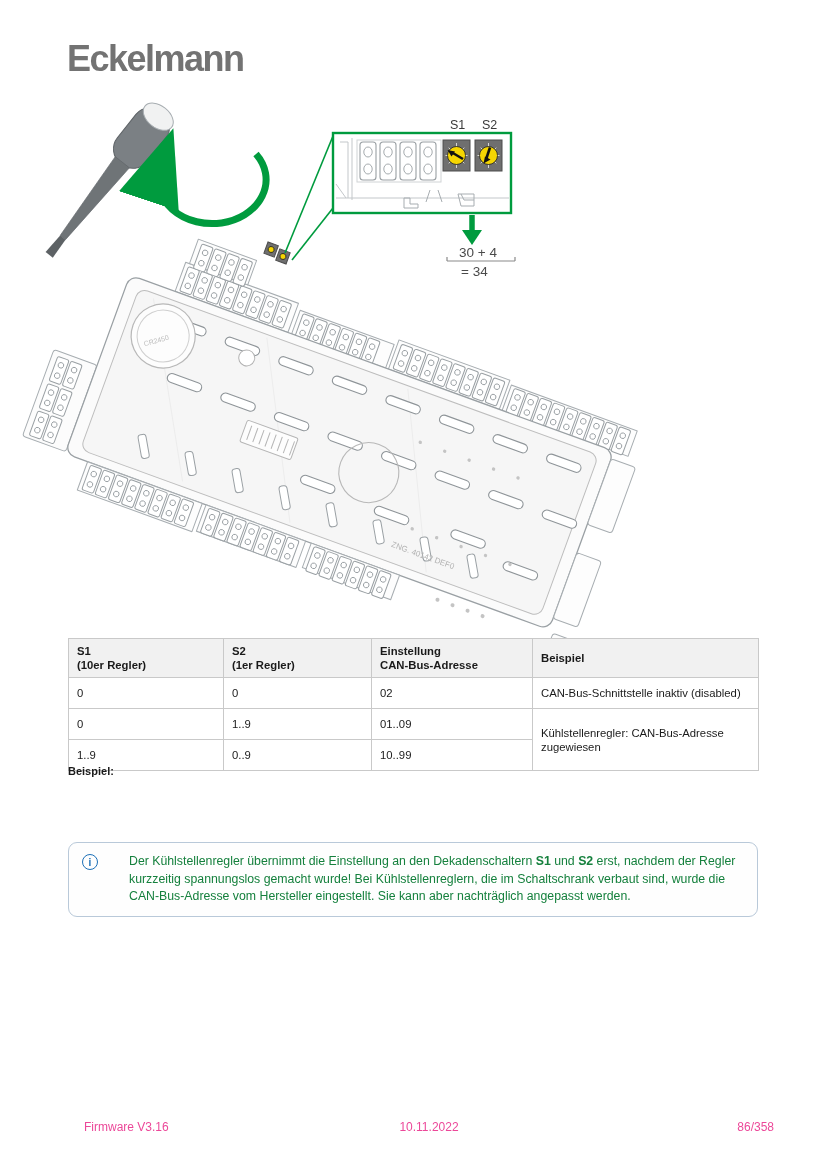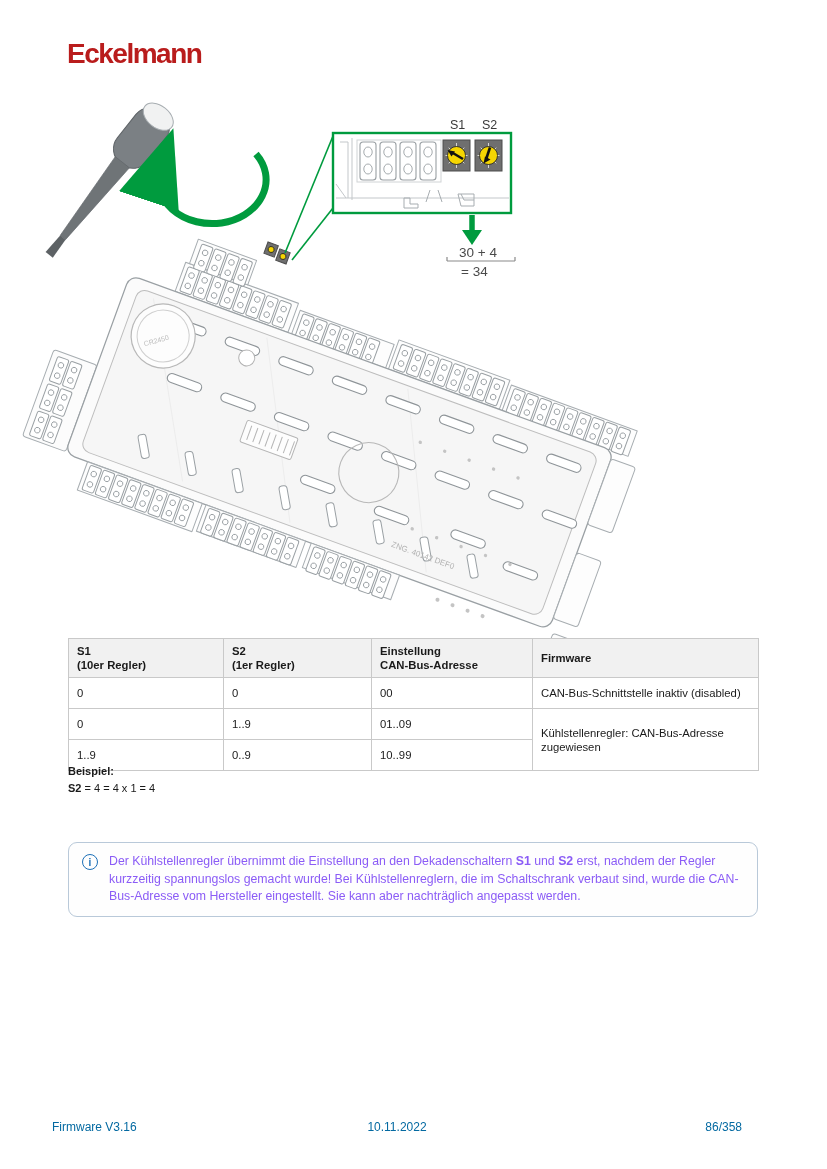--- a/index.html
+++ b/index.html
@@ -3,21 +3,21 @@
 <meta charset="utf-8">
 <style>
   html,body{margin:0;padding:0;background:#ffffff;}
   body{
     width:827px;height:1169px;position:relative;overflow:hidden;
     font-family:"Liberation Sans","DejaVu Sans",sans-serif;color:#1a1a1a;
   }
   
   .logo{
     position:absolute;left:67px;top:38px;
-    font-size:28px;font-weight:bold;letter-spacing:-1.5px;color:#b91c1c;
+    font-size:36px;font-weight:bold;letter-spacing:-1.5px;color:#737373;
   }
   .figure-wrap{position:absolute;left:0;top:90px;width:827px;height:548px;}
   .grn-s{stroke:var(--green);fill:none;}
   .grn-f{fill:var(--green);}
   .dial{fill:var(--dial-yellow);stroke:#222;stroke-width:.8;}
   .swsq{fill:var(--switch-gray);stroke:#4d4d4d;stroke-width:1;}
   .fig-label{font-size:12.5px;fill:#3a3a3a;}
   .fig-sum{font-size:13.5px;fill:#4a4a4a;}
   .engrave{font-size:8px;fill:#b2b2b2;}
   .battery-label{font-size:7px;fill:#bcbcbc;}
@@ -41,25 +41,25 @@
     position:absolute;left:68px;top:842px;width:690px;box-sizing:border-box;
     border:1.5px solid var(--note-border);border-radius:9px;background:#fefefe;
     padding:10px 16px 10px 13px;display:flex;gap:11px;
   }
   .note-icon{
     flex:0 0 auto;width:14px;height:14px;margin-top:1px;
     border:1.5px solid var(--info-blue);border-radius:50%;
     color:var(--info-blue);font-size:10px;font-weight:bold;
     display:flex;align-items:center;justify-content:center;
   }
-  .note-text{font-size:12.3px;line-height:1.44;color:#8b5cf6;}
+  .note-text{font-size:12.3px;line-height:1.44;color:#15803d;margin-left:20px;}
 
   .footer{
-    position:absolute;left:52px;top:1120px;width:690px;
-    display:flex;justify-content:space-between;font-size:12px;color:#0369a1;
+    position:absolute;left:84px;top:1120px;width:690px;
+    display:flex;justify-content:space-between;font-size:12px;color:#ec4899;
   }
   .footer .center{position:absolute;left:0;right:0;text-align:center;}
 </style>
 </head>
 <body>
 
 <div class="logo">Eckelmann</div>
 
 <div class="figure-wrap">
 <svg width="827" height="548" viewBox="0 0 827 548">
@@ -345,48 +345,47 @@
       </th>
       <th>
         <div>S2</div>
           <div>(1er Regler)</div>
       </th>
       <th>
         <div>Einstellung</div>
           <div>CAN-Bus-Adresse</div>
       </th>
       <th>
-        <div>Firmware</div>
+        <div>Beispiel</div>
       </th>
     </tr>
   </thead>
   <tbody>
     <tr>
       <td>0</td>
       <td>0</td>
-      <td>00</td>
+      <td>02</td>
       <td>CAN-Bus-Schnittstelle inaktiv (disabled)</td>
     </tr>
     <tr>
       <td>0</td>
       <td>1..9</td>
       <td>01..09</td>
       <td rowspan="2">Kühlstellenregler: CAN-Bus-Adresse zugewiesen</td>
     </tr>
     <tr>
       <td>1..9</td>
       <td>0..9</td>
       <td>10..99</td>
     </tr>
   </tbody>
 </table>
 
 <div class="example">
   <div class="b">Beispiel:</div>
-  <div><span class="b">S2</span><span> = 4 = 4 x 1 = 4</span></div>
 </div>
 
 <div class="note-box">
   <div class="note-icon">i</div>
   <div class="note-text">
     <span>Der Kühlstellenregler übernimmt die Einstellung an den Dekadenschaltern </span><span class="b">S1</span><span> und </span><span class="b">S2</span><span> erst, nachdem der Regler kurzzeitig spannungslos gemacht wurde! Bei Kühlstellenreglern, die im Schaltschrank verbaut sind, wurde die CAN-Bus-Adresse vom Hersteller eingestellt. Sie kann aber nachträglich angepasst werden.</span>
   </div>
 </div>
 
 <div class="footer">

